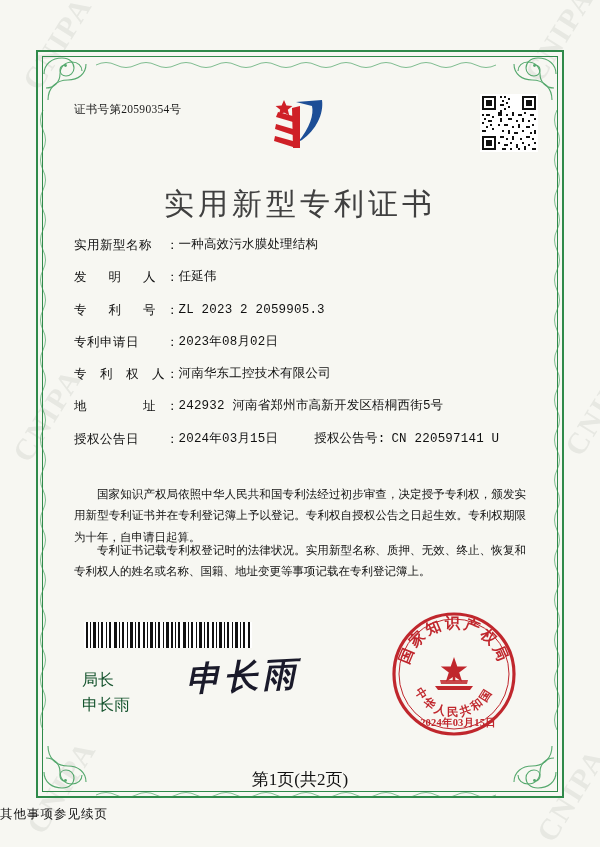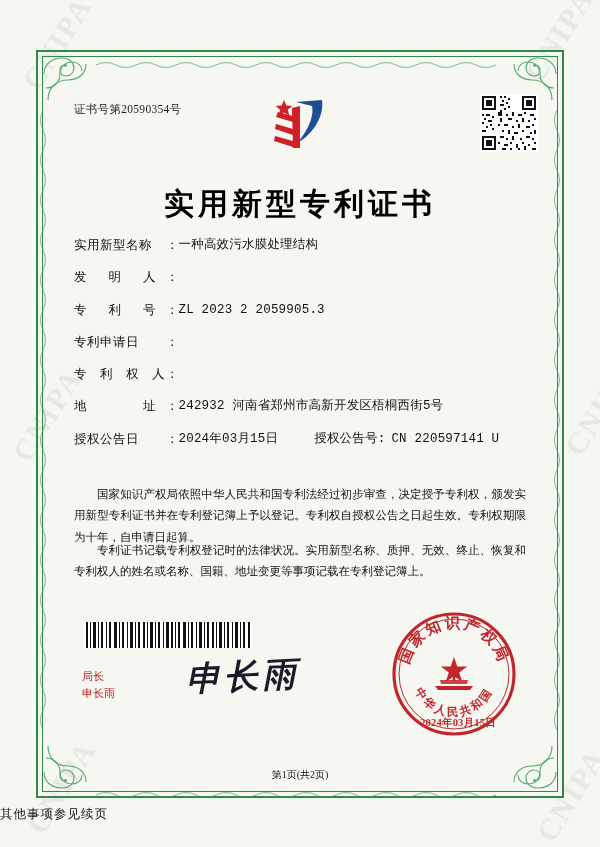--- a/index.html
+++ b/index.html
@@ -108,23 +108,23 @@
     height: 58px;
   }
   .qr-wrap svg { display:block; }
 
   .title {
     position: absolute;
     left: 0; right: 0;
     top: 184px;
     text-align: center;
     font-size: 30px;
-    font-weight: bold;
+    font-weight: normal;
     letter-spacing: 4px;
-    color: #000000;
+    color: #404040;
     font-family: "Liberation Serif", serif;
   }
 
   
   .fields {
     position: absolute;
     left: 74px;
     top: 236px;
     width: 452px;
     font-size: 12.5px;
@@ -189,23 +189,23 @@
     top: 622px;
     width: 168px;
     height: 26px;
   }
 
   
   .sig-label {
     position: absolute;
     left: 82px;
     top: 668px;
-    font-size: 11px;
+    font-size: 16px;
     line-height: 1.55;
-    color: #b91c1c;
+    color: #14532d;
   }
   .sig-script {
     position: absolute;
     left: 186px;
     top: 654px;
     font-size: 34px;
     font-family: "Liberation Serif", serif;
     font-style: italic;
     font-weight: bold;
     color: #1a1a2a;
@@ -232,21 +232,21 @@
     font-weight: bold;
     letter-spacing: 0.2px;
   }
 
   
   .page-no {
     position: absolute;
     left: 0; right: 0;
     top: 768px;
     text-align: center;
-    font-size: 10px;
+    font-size: 17px;
     color: #111;
   }
   .footer-note {
     position: absolute;
     left: 0; right: 0;
     top: 806px;
     text-align: left;
     font-size: 12.5px;
     color: #111;
     letter-spacing: 1px;
@@ -425,41 +425,44 @@
     </div>
 
     <div class="row">
       <div class="lab spread">
         <span>发</span>
         <span>明</span>
         <span>人</span>
       </div>
       <div class="colon">：</div>
       <div class="val">
+        <span class="cont">任延伟</span>
       </div>
     </div>
 
     <div class="row">
       <div class="lab spread">
         <span>专</span>
         <span>利</span>
         <span>号</span>
       </div>
       <div class="colon">：</div>
       <div class="val">ZL 2023 2 2059905.3</div>
     </div>
 
     <div class="row">
       <div class="lab">专利申请日</div>
       <div class="colon">：</div>
+      <div class="val">2023年08月02日</div>
     </div>
 
     <div class="row">
       <div class="lab">专　利　权　人</div>
       <div class="colon">：</div>
+      <div class="val">河南华东工控技术有限公司</div>
     </div>
 
     <div class="row">
       <div class="lab spread">
         <span>地</span>
         <span>址</span>
       </div>
       <div class="colon">：</div>
       <div class="val">242932 河南省郑州市高新开发区梧桐西街5号</div>
     </div>

